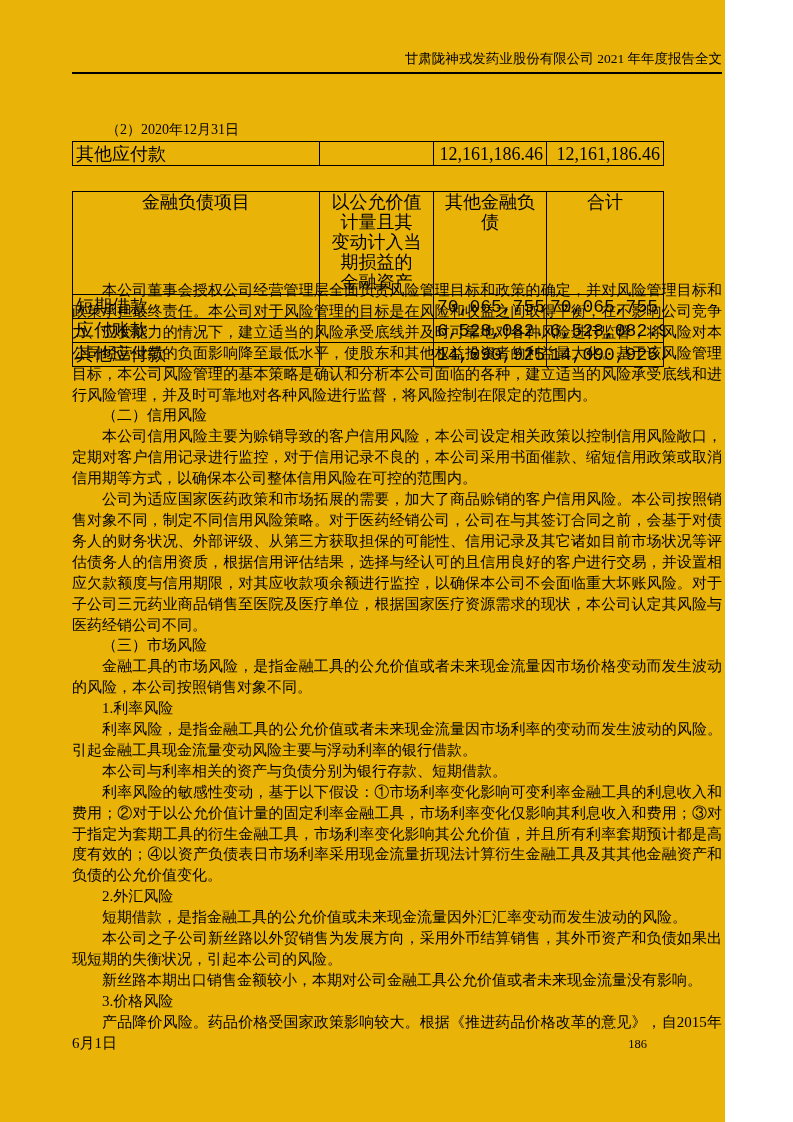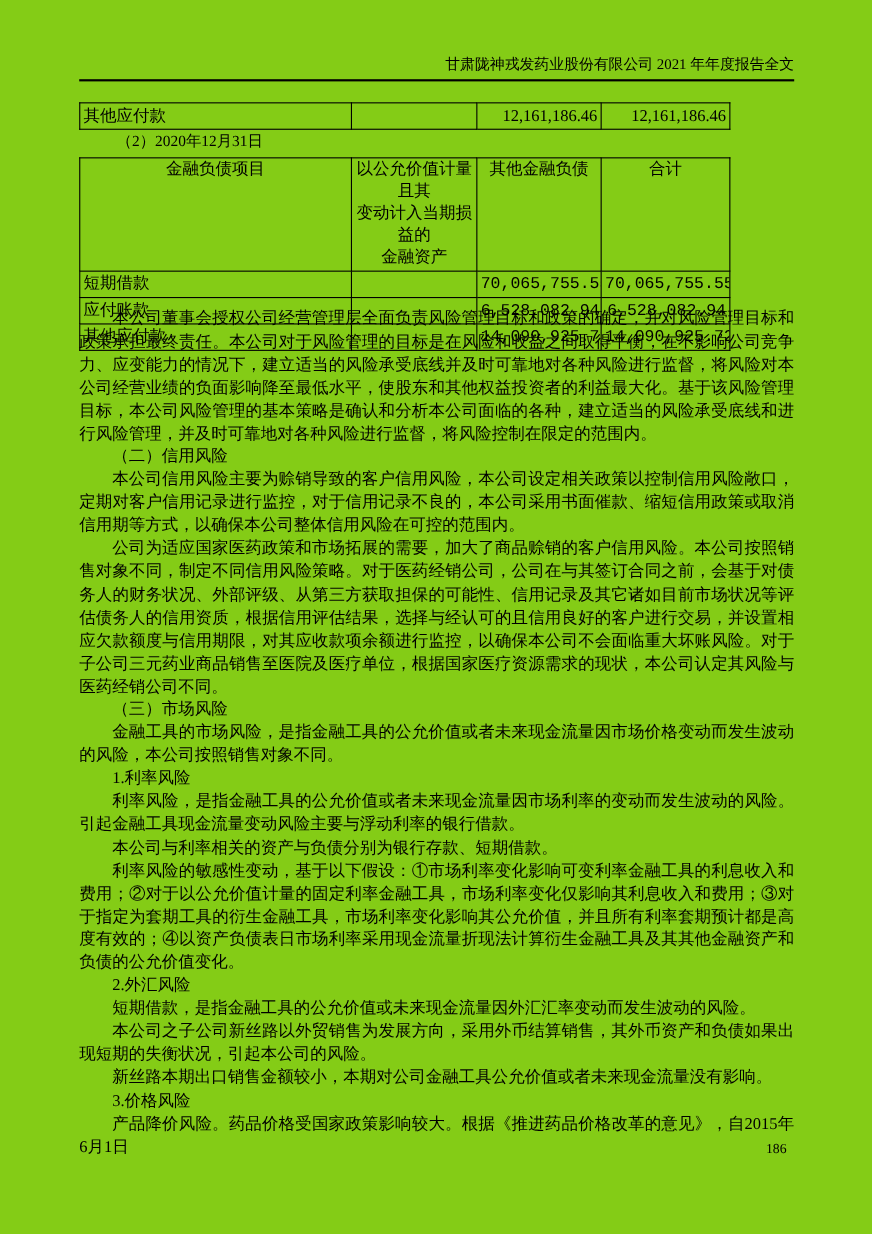--- a/index.html
+++ b/index.html
@@ -1,33 +1,33 @@
 <!DOCTYPE html>
 <html><head>
 <meta charset="utf-8">
 <style>
   html, body { margin: 0; padding: 0; background: #ffffff; }
   body {
     width: 793px; height: 1122px;
     font-family: "Liberation Serif", "DejaVu Serif", serif;
     color: #000;
   }
-  .page { position: relative; width: 793px; height: 1122px; background: #84cc16; overflow: hidden; }
+  .page { position: relative; width: 725px; height: 1122px; background: #eab308; overflow: hidden; }
 
   
   .page-header {
     position: absolute; top: 50px; left: 72px; width: 650px;
     text-align: right; font-size: 13.5px; line-height: 18px;
     padding-bottom: 4px; border-bottom: 2px solid #000;
   }
 
   
   table.fin-table {
     border-collapse: collapse; table-layout: fixed;
-    width: 591px; font-size: 15px; line-height: 20px;
+    width: 591px; font-size: 18px; line-height: 20px; margin-top: 48px;
   }
   .fin-table td, .fin-table th {
     border: 1.5px solid #000; padding: 1px 3px; overflow: hidden;
     font-weight: normal;
   }
   .fin-table .c-item { text-align: left; }
   .fin-table .c-num  { text-align: right; }
   .fin-table .c-mid  { text-align: center; }
   .fin-table th { text-align: center; vertical-align: top; }
   .t-top { position: absolute; top: 93px; left: 72px; }

